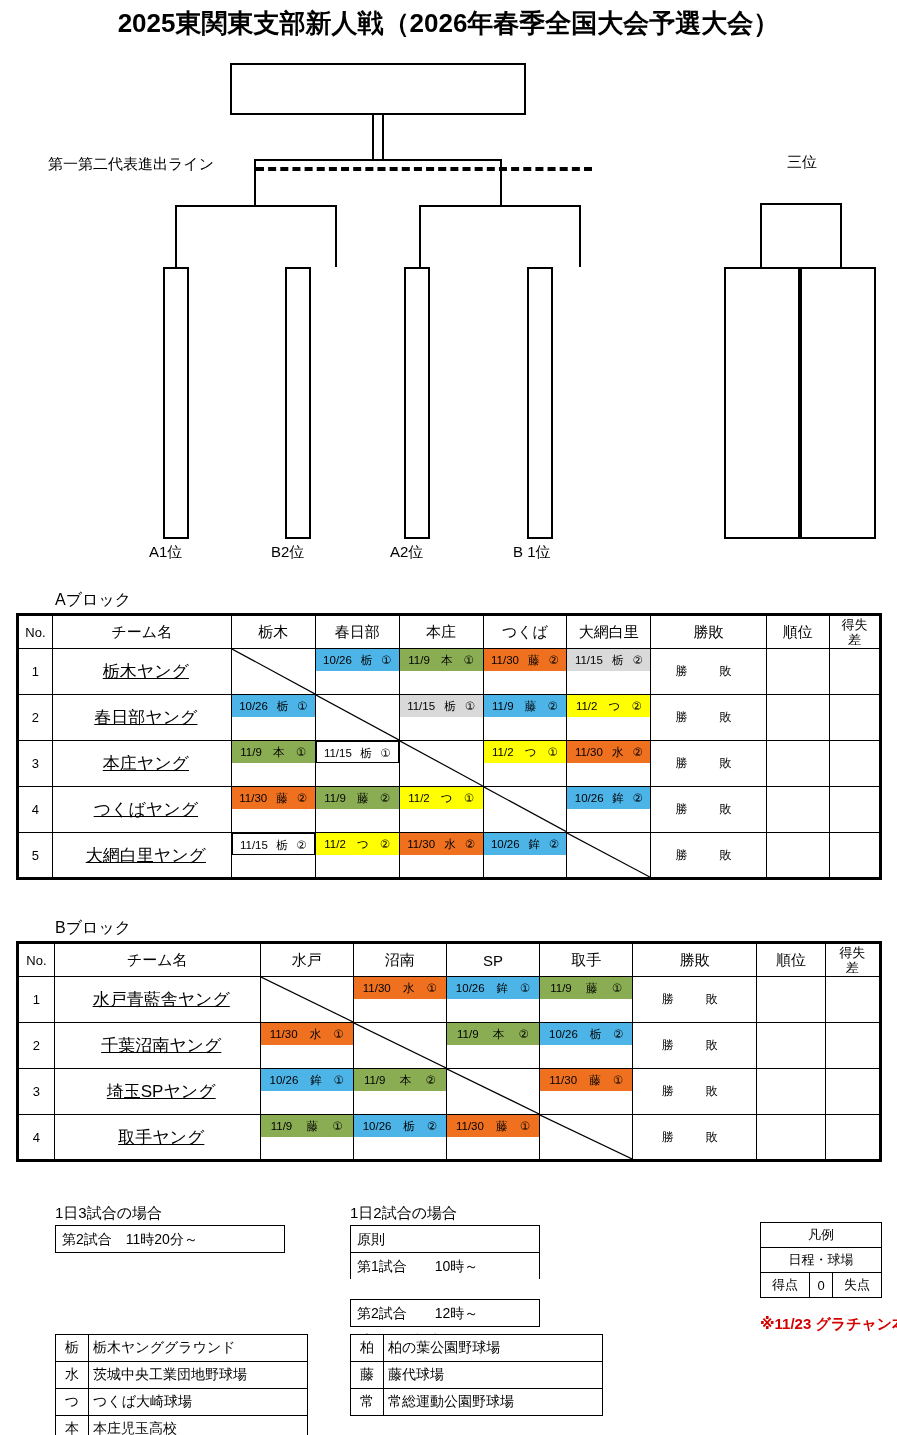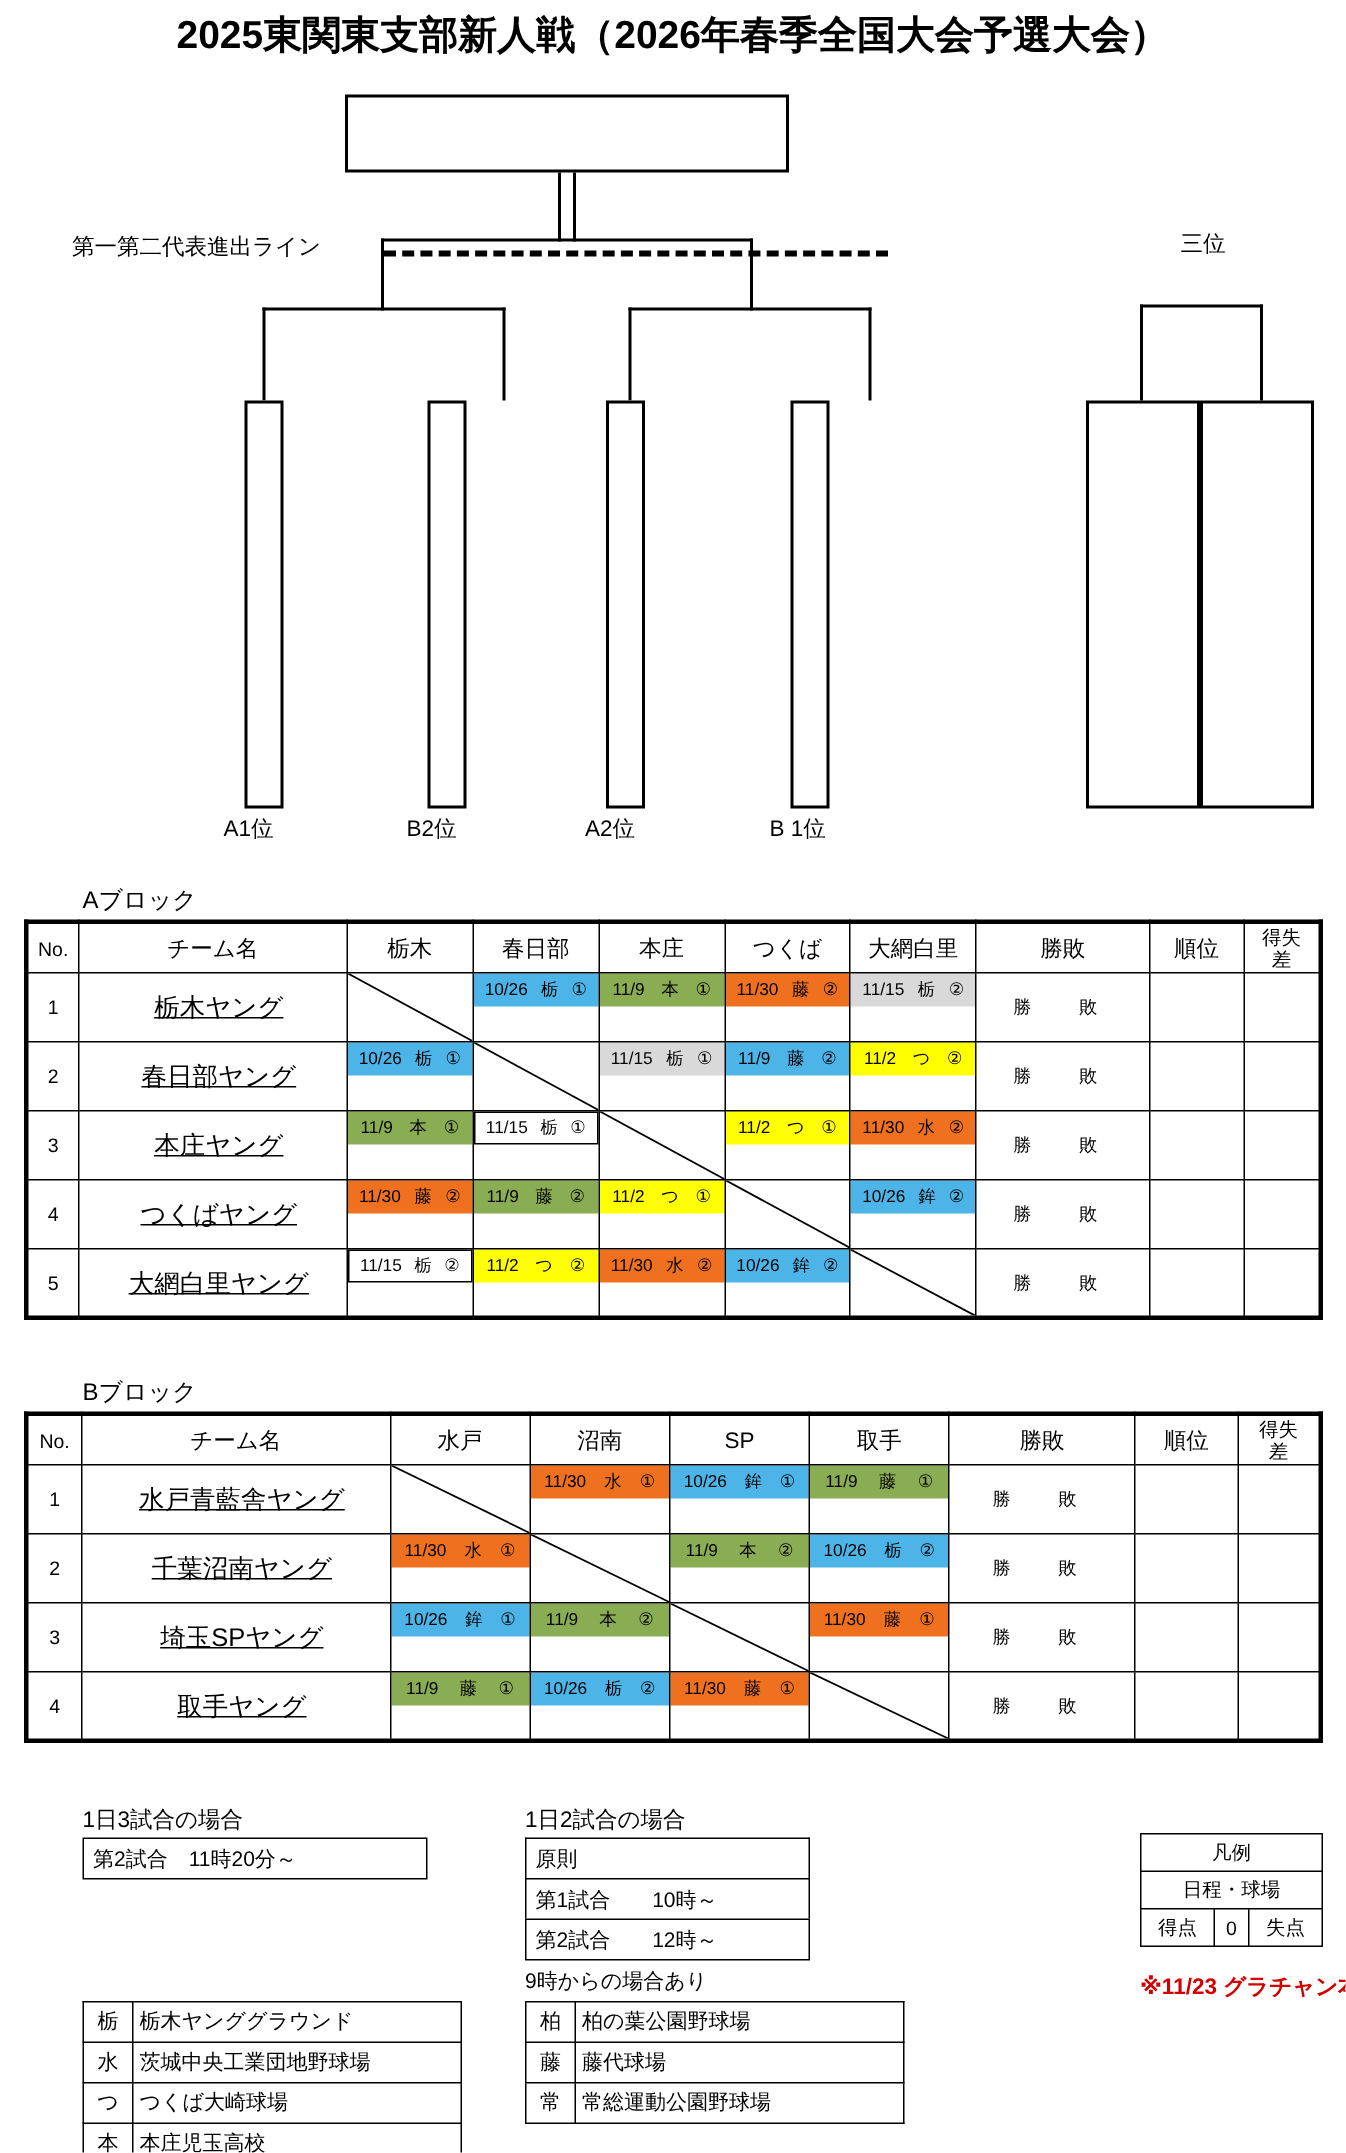--- a/index.html
+++ b/index.html
@@ -33,21 +33,21 @@
     padding:0;font-weight:normal;
   }
   table.grid{border:3px solid #000;padding-left:40px;}
   .hdr{height:34px;font-size:15px;}
   .rowh{height:46px;}
   .teamname{font-size:17px;text-align:left;padding-left:8px !important;text-decoration:underline;}
   .no{width:34px;font-size:13px;}
   .match{
     display:block;width:100%;height:22px;line-height:22px;font-size:11.5px;
     box-sizing:border-box;
-    display:flex;align-items:center;justify-content:space-around;
+    display:flex;align-items:flex-start;justify-content:space-around;
     padding:0 3px;
   }
   .match span{white-space:nowrap;}
   .diag{position:relative;}
   .diag svg{position:absolute;left:0;top:0;width:100%;height:100%;}
   .shoubai{font-size:12px;letter-spacing:10px;}
   
   .minibox{position:absolute;border:1px solid #000;box-sizing:border-box;background:#fff;font-size:14px;}
   .minibox .r{border-bottom:1px solid #000;height:26px;line-height:26px;padding-left:6px;white-space:nowrap;}
   .minibox .r:last-child{border-bottom:none;}
@@ -473,21 +473,21 @@
 
 <div class="caplabel" style="left:55px;top:1204px;">1日3試合の場合</div>
 <div class="minibox" id="sched3" style="left:55px;top:1225px;width:230px;">
     <div class="r">第2試合　11時20分～</div>
   </div>
 
 <div class="caplabel" style="left:350px;top:1204px;">1日2試合の場合</div>
 <div class="minibox" id="sched2" style="left:350px;top:1225px;width:190px;border:none;">
     <div class="r" style="border:1px solid #000;border-bottom:none;">原則</div>
     <div class="r" style="border:1px solid #000;border-bottom:none;">第1試合　　10時～</div>
-    <div class="r" style="border:1px solid #000;border-bottom:none;border-bottom:1px solid #000;">第2試合　　12時～</div>
+    <div class="r" style="border:1px solid #000;border-bottom:none;border-bottom:1px solid #000;margin-top:20px;">第2試合　　12時～</div>
     <div class="r" style="border:none;padding-left:0;">9時からの場合あり</div>
   </div>
 
 <table class="legend" id="venL" style="left:55px;top:1334px;">
     <tbody>
       <tr>
         <td class="kanjikey">栃</td>
         <td style="text-align:left;min-width:210px">栃木ヤンググラウンド</td>
       </tr>
       <tr>

